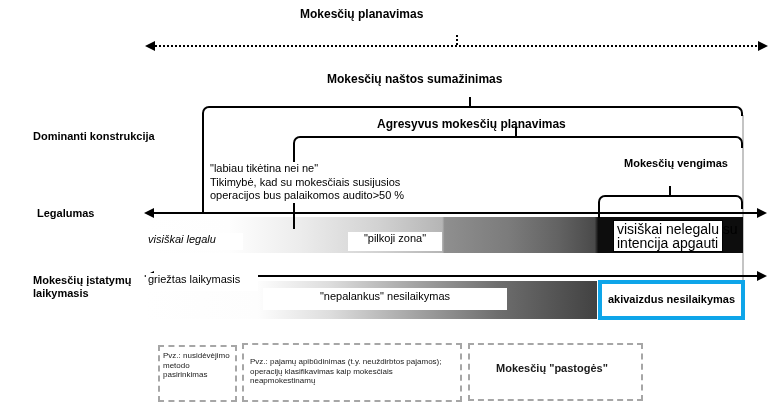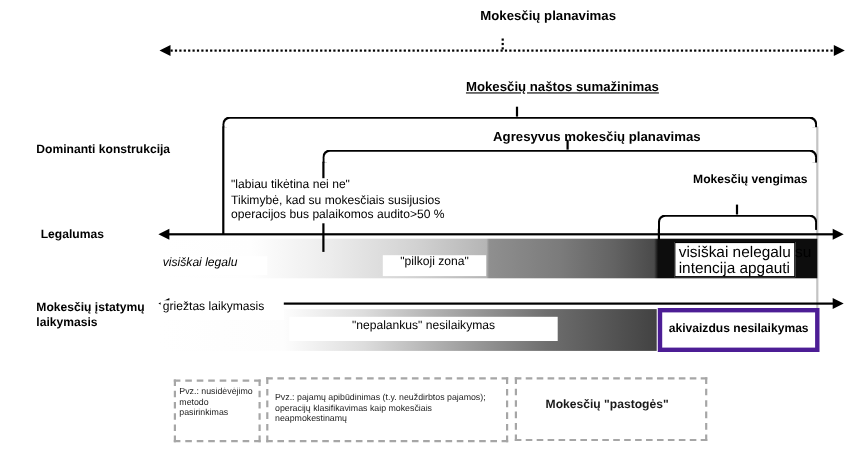--- a/index.html
+++ b/index.html
@@ -1,20 +1,20 @@
 <!DOCTYPE html>
 <html><head>
 <meta charset="utf-8">
 <style>
   * { margin:0; padding:0; box-sizing:border-box; }
   body { background:#fff; font-family:"Liberation Sans", sans-serif; color:#000; }
   .canvas { position:relative; width:780px; height:418px; background:#fff; overflow:hidden; }
   .abs { position:absolute; }
 
-  .title { font-weight:bold; font-size:12px; text-align:right; white-space:nowrap; }
+  .title { font-weight:bold; font-size:12px; text-align:left; white-space:nowrap; }
   .rowlabel { font-weight:bold; font-size:11px; }
 
   
   .brk { border:2px solid #000; border-bottom:none; border-radius:7px 7px 0 0; z-index:5; }
   .tick { width:2px; background:#000; z-index:5; }
   .drop { width:2px; background:#000; z-index:5; }
 
   
   .axis-line { border-top:2px solid #000; z-index:3; }
   .dot-line  { border-top:2px dotted #000; z-index:3; }
@@ -27,41 +27,41 @@
   .bar { z-index:2; }
   .bar-legality {
     background:linear-gradient(to right,#ffffff 0%,#fefefe 14%,#ececec 26%,#d2d2d2 39%,
       #b5b5b5 49.7%,#8f8f8f 50.1%,#7b7b7b 61%,#636363 69%,#4a4a4a 75.2%,#0d0d0d 75.8%,#0d0d0d 100%);
   }
   .bar-compliance {
     background:linear-gradient(to right,#ffffff 0%,#fdfdfd 25%,#dddddd 41%,#a0a0a0 61%,#6e6e6e 78%,#424242 100%);
   }
   .bar-label { background:#fff; font-size:11px; z-index:4; white-space:nowrap; }
   .boxed { border:1px solid #000; }
-  .heavy-box { border:4px solid #4c1d95; background:#fff; z-index:4; text-align:center; font-size:11px; font-weight:600; }
+  .heavy-box { border:4px solid #0ea5e9; background:#fff; z-index:4; text-align:center; font-size:11px; font-weight:600; }
 
   .note { background:#fff; font-size:11px; line-height:13.5px; z-index:6; }
   .gray-line { width:2px; background:#c4c4c4; z-index:1; }
 
   .dash-box { border:2px dashed #a6a6a6; font-size:8px; line-height:9.5px; z-index:2; color:#1a1a1a; }
 </style>
 </head>
 <body>
 
 <div class="canvas">
 
   <div class="abs gray-line" style="left:742px; top:115px; height:167px;"></div>
 
   <div class="abs title" style="left:300px; top:7px; width:260px;">Mokesčių planavimas</div>
   <div class="abs dot-line" style="left:152px; top:45px; width:608px;"></div>
   <div class="abs ah ah-l" style="left:145px; top:41px;"></div>
   <div class="abs ah ah-r" style="left:758px; top:41px;"></div>
   <div class="abs dot-tick" style="left:456px; top:35px;"></div>
 
-  <div class="abs title" style="left:339px; top:72px; width:260px;text-decoration:underline;">Mokesčių naštos sumažinimas</div>
+  <div class="abs title" style="left:327px; top:72px; width:260px;">Mokesčių naštos sumažinimas</div>
   <div class="abs brk" style="left:202px; top:106px; width:541px; height:10px;"></div>
   <div class="abs tick" style="left:469px; top:97px; height:9px;"></div>
   <div class="abs drop" style="left:202px; top:115px; height:98px;"></div>
 
   <div class="abs title" style="left:377px; top:117px; width:260px;">Agresyvus mokesčių planavimas</div>
   <div class="abs brk" style="left:293px; top:136px; width:450px; height:12px;"></div>
   <div class="abs tick" style="left:515px; top:127px; height:9px;"></div>
   <div class="abs drop" style="left:293px; top:147px; height:82px;"></div>
 
   <div class="abs title" style="left:624px; top:157px; width:110px; font-size:11px;">Mokesčių vengimas</div>

